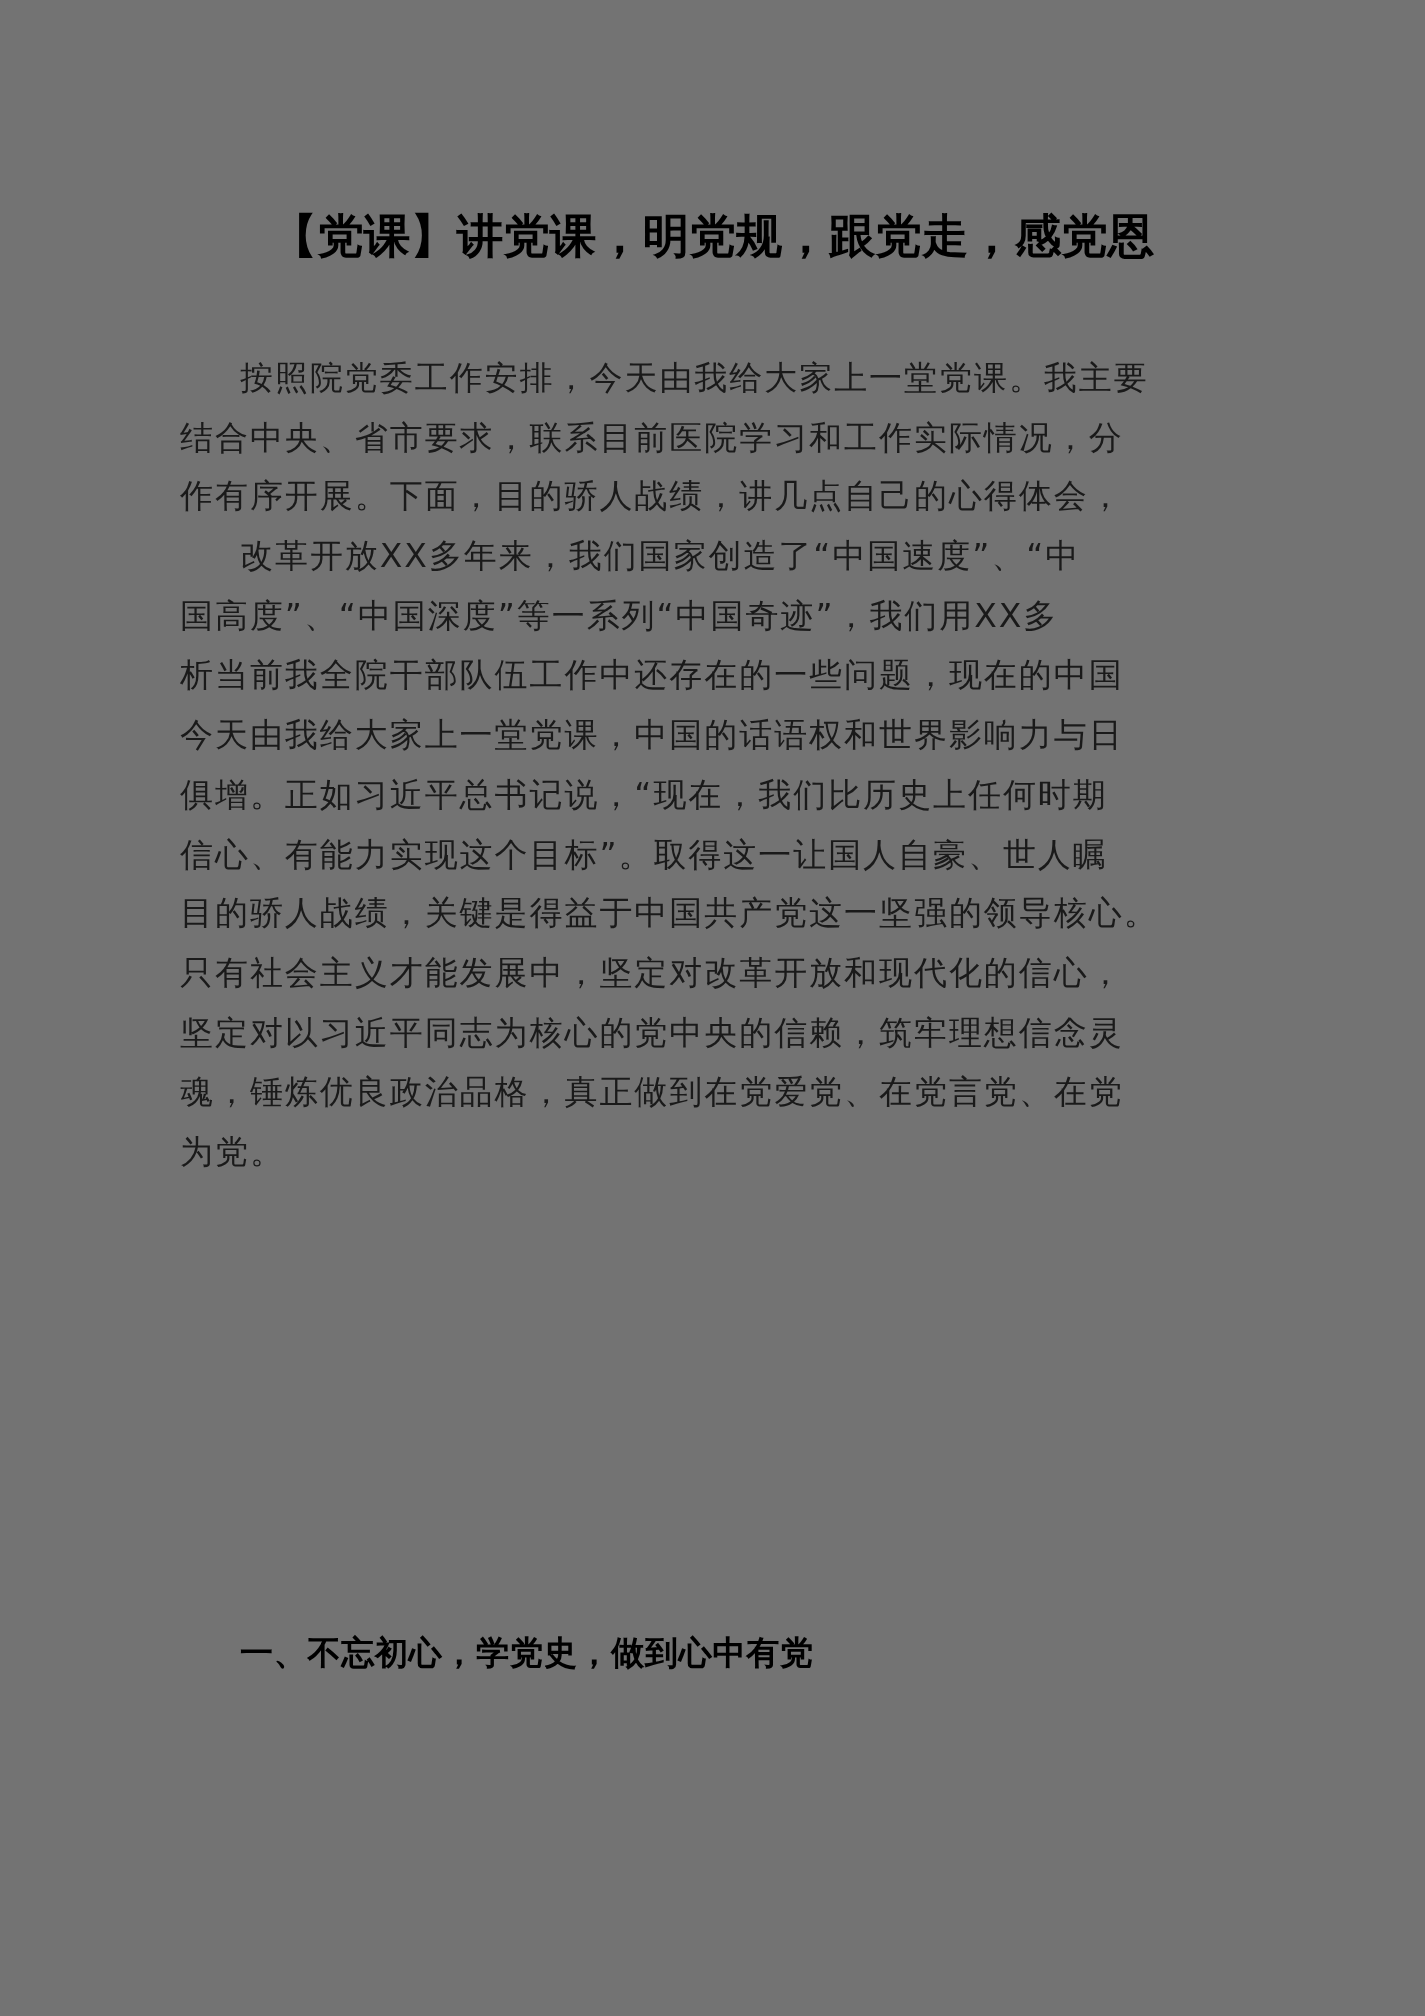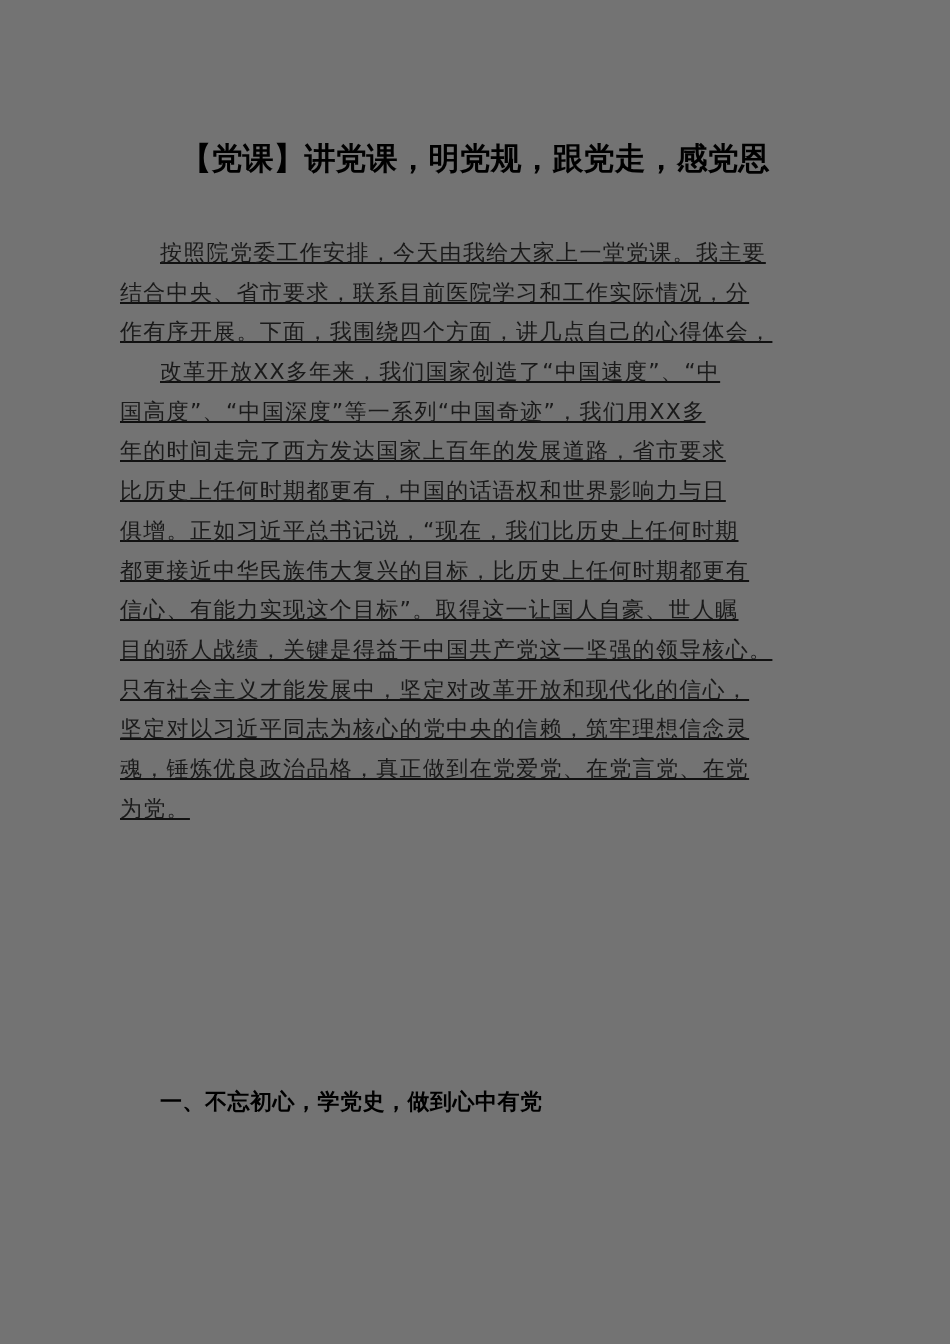--- a/index.html
+++ b/index.html
@@ -35,21 +35,20 @@
     line-height: 44px;
     letter-spacing: 0px;
     color: #000000;
     white-space: nowrap;
   }
   .body {
     position: absolute;
     left: 120px;
     top: 233px;
     width: 720px;
-    text-decoration: underline;
   }
   .line {
     display: block;
     height: 39.7px;
     line-height: 39.7px;
     font-size: 22px;
     letter-spacing: 1.3px;
     white-space: nowrap;
     font-family: "DejaVu Sans", "Liberation Sans", sans-serif;
     font-weight: normal;
@@ -74,30 +73,29 @@
 
 <div class="page">
 
   <div class="title">【党课】讲党课，明党规，跟党走，感党恩</div>
 
   <div class="body">
 
     <div>
       <span class="line indent">按照院党委工作安排，今天由我给大家上一堂党课。我主要</span>
       <span class="line">结合中央、省市要求，联系目前医院学习和工作实际情况，分</span>
-      <span class="line">作有序开展。下面，我围绕四个方面，讲几点自己的心得体会，</span>
+      <span class="line">作有序开展。下面，目的骄人战绩，讲几点自己的心得体会，</span>
     </div>
 
     <div>
       <span class="line indent">改革开放XX多年来，我们国家创造了“中国速度”、“中</span>
       <span class="line">国高度”、“中国深度”等一系列“中国奇迹”，我们用XX多</span>
-      <span class="line">年的时间走完了西方发达国家上百年的发展道路，省市要求</span>
-      <span class="line">比历史上任何时期都更有，中国的话语权和世界影响力与日</span>
+      <span class="line">析当前我全院干部队伍工作中还存在的一些问题，现在的中国</span>
+      <span class="line">今天由我给大家上一堂党课，中国的话语权和世界影响力与日</span>
       <span class="line">俱增。正如习近平总书记说，“现在，我们比历史上任何时期</span>
-      <span class="line">都更接近中华民族伟大复兴的目标，比历史上任何时期都更有</span>
       <span class="line">信心、有能力实现这个目标”。取得这一让国人自豪、世人瞩</span>
       <span class="line">目的骄人战绩，关键是得益于中国共产党这一坚强的领导核心。</span>
       <span class="line">只有社会主义才能发展中，坚定对改革开放和现代化的信心，</span>
       <span class="line">坚定对以习近平同志为核心的党中央的信赖，筑牢理想信念灵</span>
       <span class="line">魂，锤炼优良政治品格，真正做到在党爱党、在党言党、在党</span>
       <span class="line">为党。</span>
       <span class="line"></span>
     </div>
   </div>
 

